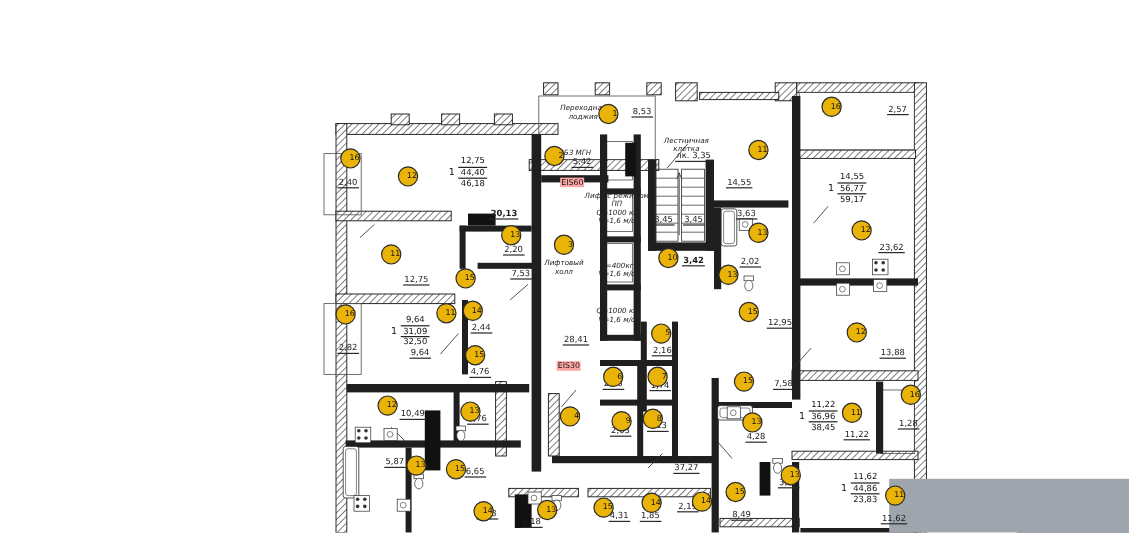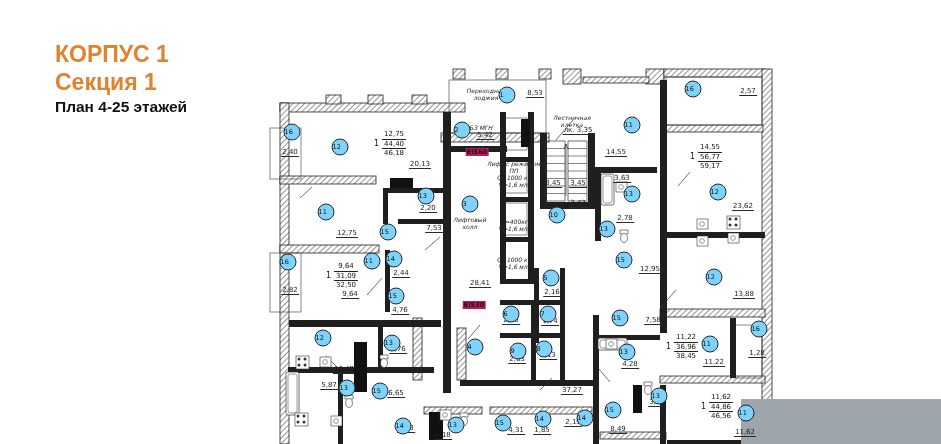--- a/index.html
+++ b/index.html
@@ -7,42 +7,37 @@
           font-family:"DejaVu Sans",sans-serif;}
   .titleblock{position:absolute;left:55px;top:40px;line-height:1.22;
               font-family:"Liberation Sans","DejaVu Sans",sans-serif;}
   .titleblock .t1,.titleblock .t2{font-size:23px;font-weight:bold;}
   .titleblock .t3{font-size:15.5px;font-weight:bold;color:#111;margin-top:2px;}
   .plan{position:absolute;left:0;top:0;width:941px;height:444px;}
   .plan svg{position:absolute;left:0;top:0;}
   .dim{position:absolute;transform:translate(-50%,0);font-size:7px;line-height:8px;
        color:#1c1c1c;border-bottom:0.8px solid #2a2a2a;padding:0 1px;white-space:nowrap;z-index:6;}
   .marker{position:absolute;width:15px;height:15px;border:0.9px solid #2a2a2a;border-radius:50%;
-          background:#7dd3fc;color:#111;font-size:6.5px;line-height:15px;text-align:left;
+          background:#eab308;color:#111;font-size:6.5px;line-height:15px;text-align:right;
           transform:translate(-50%,-50%);z-index:7;}
   .lbl{position:absolute;transform:translate(-50%,0);font-style:italic;font-size:6px;
        line-height:7px;color:#222;text-align:center;white-space:pre-line;z-index:6;}
-  .eis{position:absolute;transform:translate(-50%,-50%);font-size:6.5px;font-weight:bold;
-       color:#111;background:#be185d;padding:0 1px;z-index:6;white-space:nowrap;}
+  .eis{position:absolute;transform:translate(-50%,-50%);font-size:6.5px;font-weight:normal;
+       color:#111;background:#fca5a5;padding:0 1px;z-index:6;white-space:nowrap;}
   .apt{position:absolute;display:flex;align-items:center;gap:3px;transform:translate(-50%,0);
        font-size:7px;color:#111;z-index:6;}
   .apt .num{font-size:8px;}
   .apt .vals div{text-align:center;line-height:8.5px;padding:0 2px;}
   .apt .vals div.u{border-bottom:0.8px solid #222;}
   .graybox{position:absolute;background:#9ea5ac;z-index:4;}
 </style>
 </head>
 <body>
 
 <div class="screen">
-  <div class="titleblock">
-    <div class="t1" style="color: rgb(226, 130, 47);">КОРПУС 1</div>
-    <div class="t2" style="color: rgb(226, 130, 47);">Секция 1</div>
-    <div class="t3">План 4-25 этажей</div>
-  </div>
   <div class="plan">
       <svg width="941" height="444">
         <defs>
           <pattern id="hp" width="4" height="4" patternUnits="userSpaceOnUse" patternTransform="rotate(45)">
             <rect width="4" height="4" fill="#fff"></rect>
             <line x1="0" y1="0" x2="0" y2="4" stroke="#3a3a3a" stroke-width="1.1"></line>
           </pattern>
         </defs>
         <rect x="280" y="103" width="185" height="9" fill="url(#hp)" stroke="#222" stroke-width="0.8"></rect>
         <rect x="280" y="103" width="9" height="341" fill="url(#hp)" stroke="#222" stroke-width="0.8"></rect>
@@ -186,44 +181,44 @@
         <circle cx="730" cy="225" r="1.5" fill="#333"></circle>
         <circle cx="736" cy="225" r="1.5" fill="#333"></circle>
         <rect x="295" y="413" width="13" height="13" fill="#fff" stroke="#333" stroke-width="0.6"></rect>
         <circle cx="298" cy="416" r="1.5" fill="#333"></circle>
         <circle cx="304" cy="416" r="1.5" fill="#333"></circle>
         <circle cx="298" cy="422" r="1.5" fill="#333"></circle>
         <circle cx="304" cy="422" r="1.5" fill="#333"></circle>
       </svg>
       <div class="graybox" style="left: 741px; top: 399px; width: 200px; height: 45px; background: rgb(158, 165, 172);"></div>
       <div class="dim" style="left: 290px; top: 148px;">2,40</div>
-      <div class="dim" style="left: 420px; top: 160px;">20,13</div>
+      <div class="dim" style="left: 420px; top: 174px; font-weight: bold;">20,13</div>
       <div class="dim" style="left: 485px; top: 131px;">5,42</div>
       <div class="dim" style="left: 535px; top: 89px;">8,53</div>
       <div class="dim" style="left: 578px; top: 126px;">лк. 3,35</div>
       <div class="dim" style="left: 553px; top: 179px;">3,45</div>
       <div class="dim" style="left: 578px; top: 179px;">3,45</div>
       <div class="dim" style="left: 616px; top: 148px;">14,55</div>
       <div class="dim" style="left: 622px; top: 174px;">3,63</div>
       <div class="dim" style="left: 748px; top: 87px;">2,57</div>
       <div class="dim" style="left: 743px; top: 202px;">23,62</div>
-      <div class="dim" style="left: 625px; top: 214px;">2,78</div>
-      <div class="dim" style="left: 578px; top: 199px;">3,42</div>
+      <div class="dim" style="left: 625px; top: 214px;">2,02</div>
+      <div class="dim" style="left: 578px; top: 213px; font-weight: bold;">3,42</div>
       <div class="dim" style="left: 347px; top: 229px;">12,75</div>
       <div class="dim" style="left: 428px; top: 204px;">2,20</div>
       <div class="dim" style="left: 434px; top: 224px;">7,53</div>
       <div class="dim" style="left: 290px; top: 286px;">2,82</div>
       <div class="dim" style="left: 401px; top: 269px;">2,44</div>
       <div class="dim" style="left: 350px; top: 290px;">9,64</div>
       <div class="dim" style="left: 480px; top: 279px;">28,41</div>
       <div class="dim" style="left: 650px; top: 265px;">12,95</div>
       <div class="dim" style="left: 552px; top: 288px;">2,16</div>
       <div class="dim" style="left: 400px; top: 306px; text-align: center;">4,76</div>
       <div class="dim" style="left: 744px; top: 290px;">13,88</div>
-      <div class="dim" style="left: 344px; top: 341px; margin-top: 24px;">10,49</div>
+      <div class="dim" style="left: 344px; top: 341px;">10,49</div>
       <div class="dim" style="left: 398px; top: 345px;">3,76</div>
       <div class="dim" style="left: 511px; top: 316px;">2,26</div>
       <div class="dim" style="left: 550px; top: 317px;">1,74</div>
       <div class="dim" style="left: 517px; top: 355px;">2,63</div>
       <div class="dim" style="left: 548px; top: 351px;">2,13</div>
       <div class="dim" style="left: 653px; top: 316px;">7,58</div>
       <div class="dim" style="left: 630px; top: 360px;">4,28</div>
       <div class="dim" style="left: 329px; top: 381px;">5,87</div>
       <div class="dim" style="left: 396px; top: 389px;">6,65</div>
       <div class="dim" style="left: 572px; top: 386px;">37,27</div>
@@ -326,17 +321,17 @@
           <div class="u">11,22</div>
           <div class="u">36,96</div>
           <div>38,45</div>
         </div>
       </div>
       <div class="apt" style="left: 717px; top: 393px;">
         <span class="num">1</span>
         <div class="vals">
           <div class="u">11,62</div>
           <div class="u">44,86</div>
-          <div>46,56</div>
+          <div>23,83</div>
         </div>
       </div>
     </div>
 </div>
 
 </body></html>

